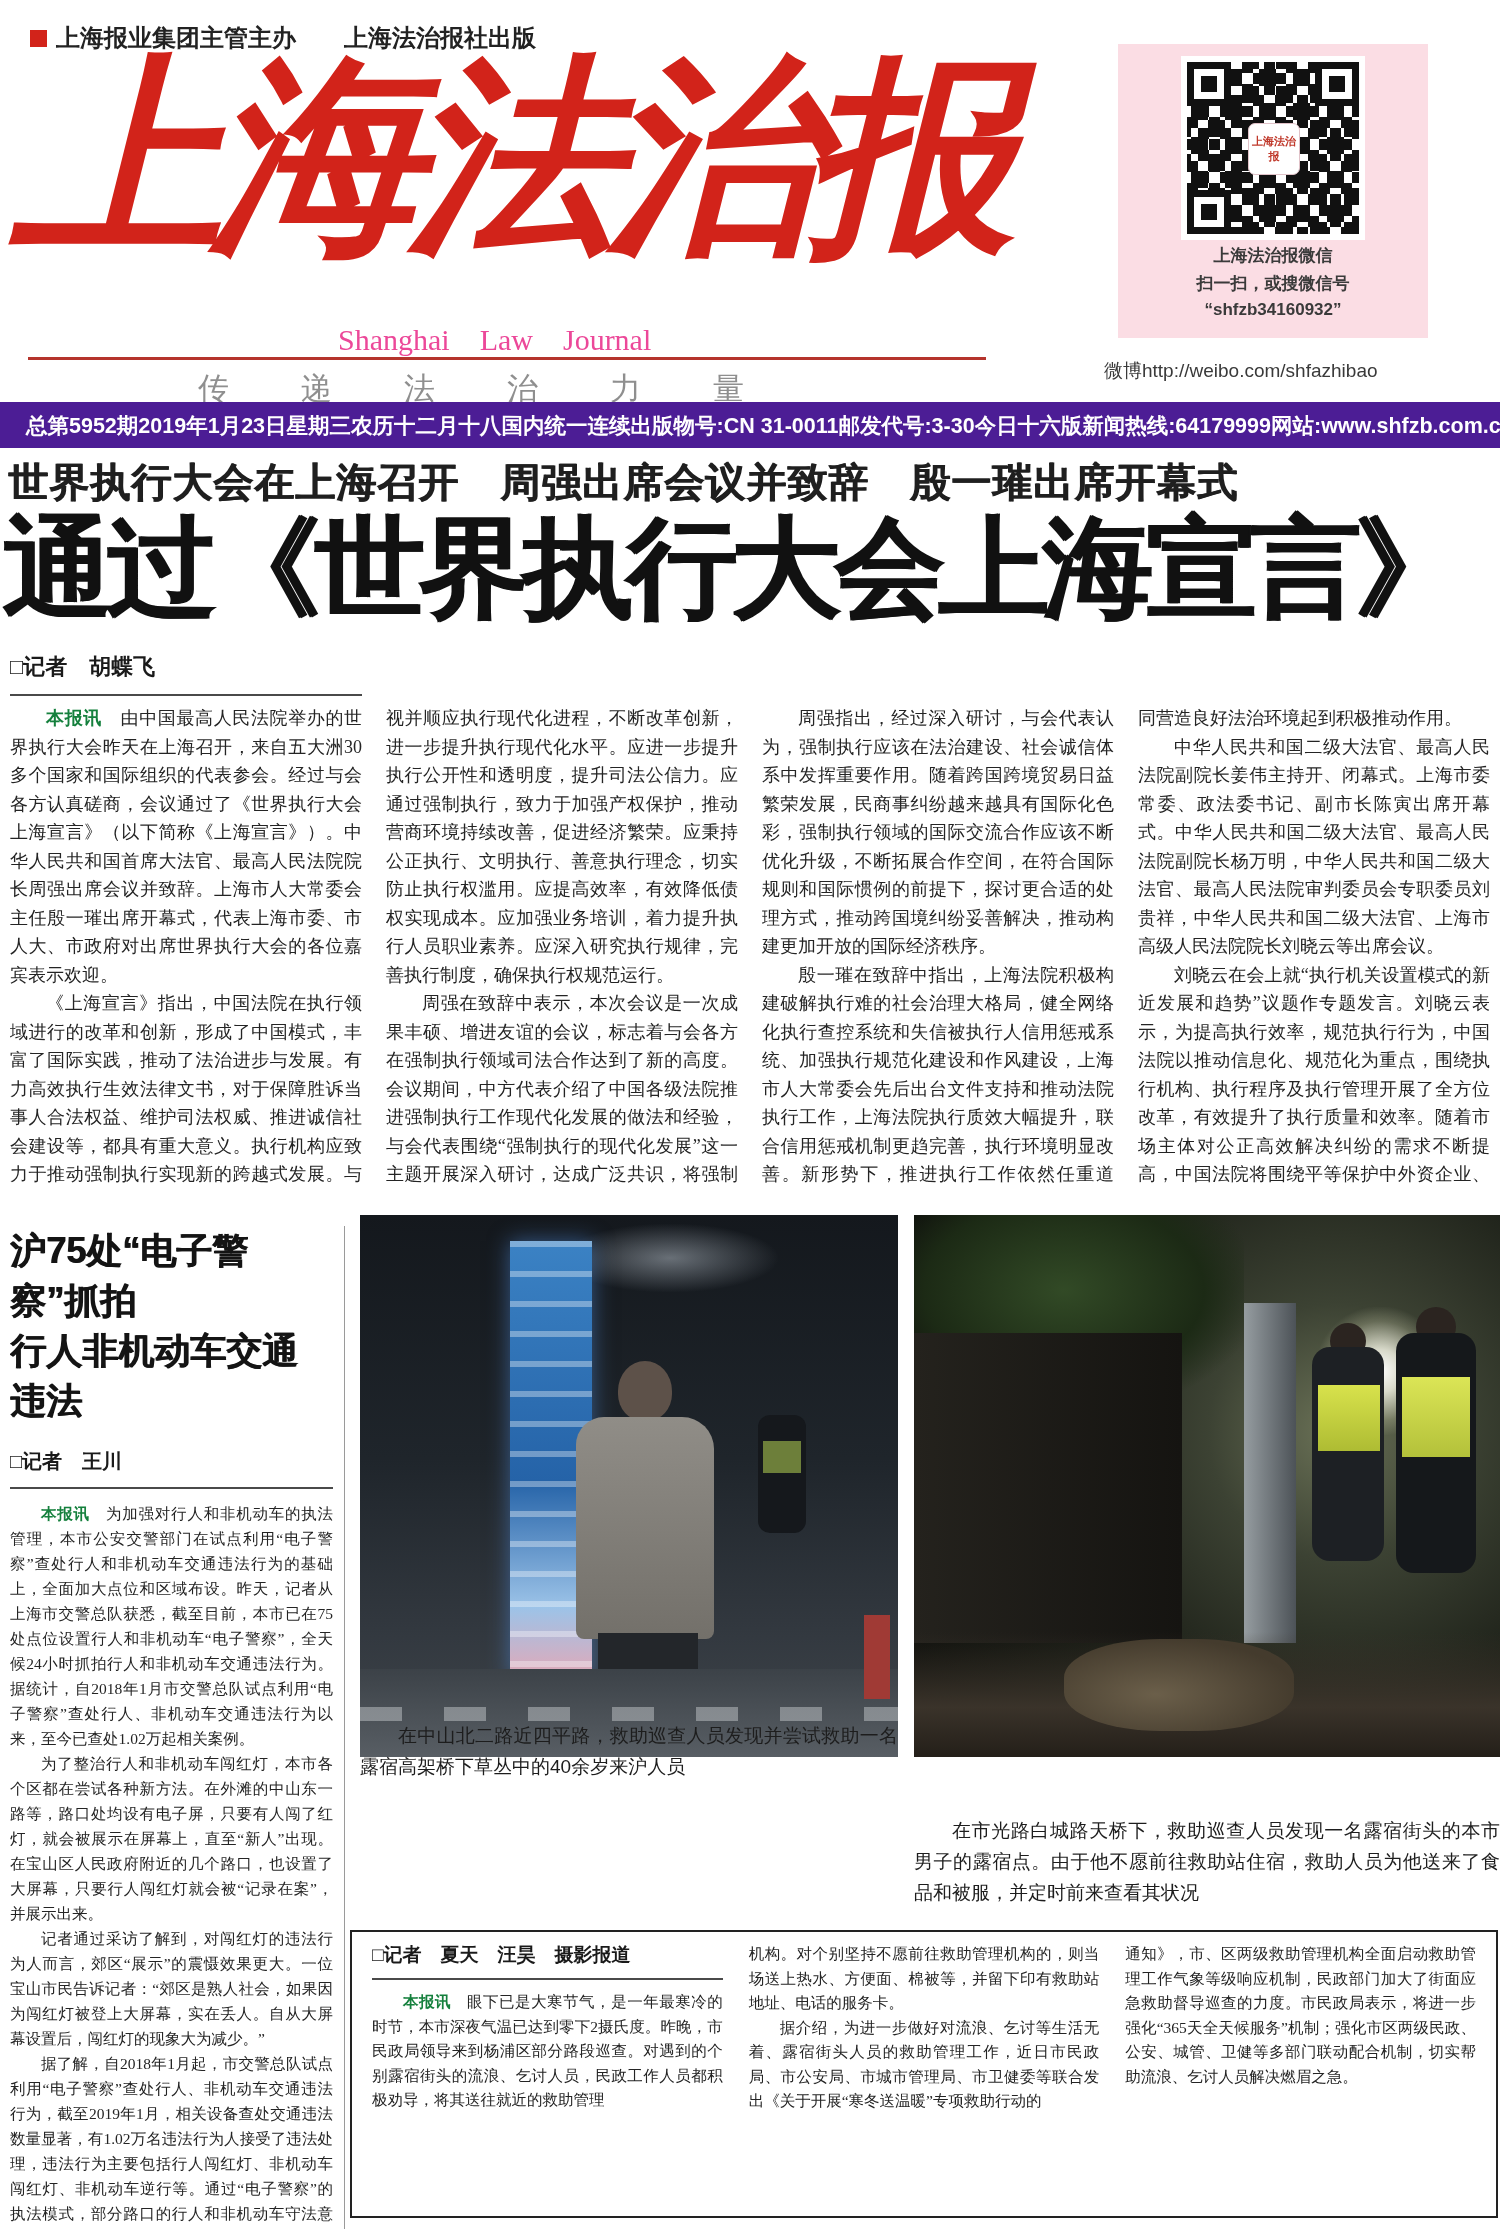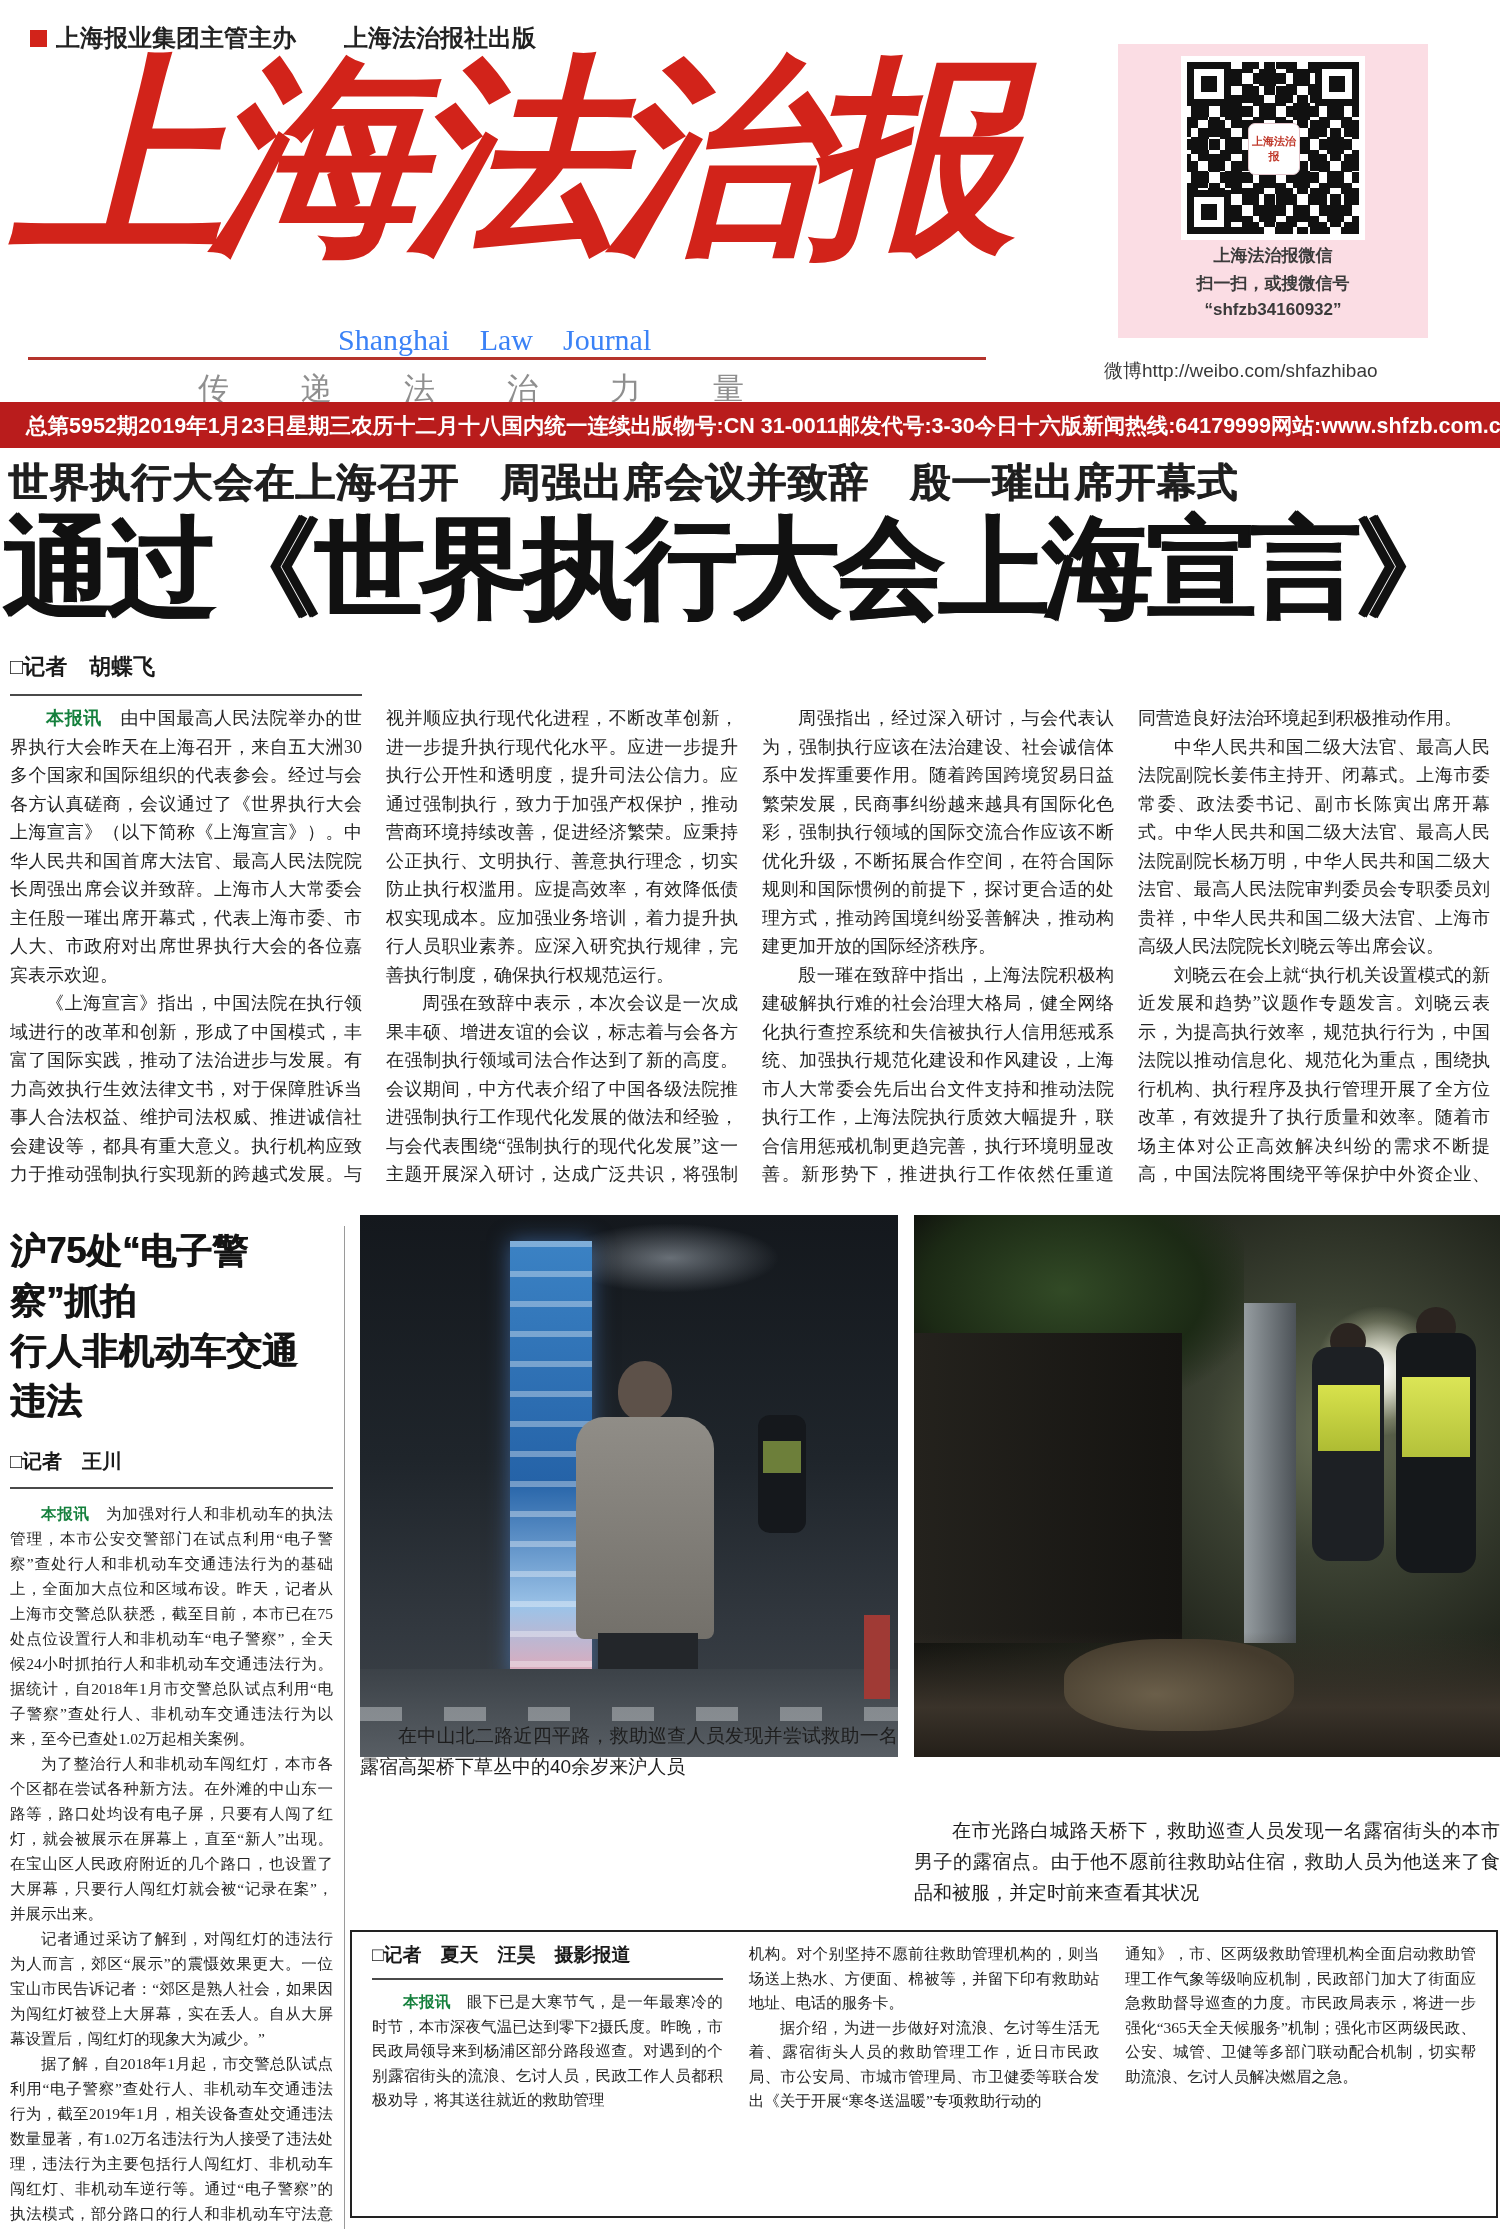--- a/index.html
+++ b/index.html
@@ -8,40 +8,40 @@
     font-family:"Liberation Sans",sans-serif;color:#1a1a1a;overflow:hidden;
   }
   .abs{position:absolute;}
 
   
   #publisher-line{left:30px;top:22px;font-size:24px;font-weight:bold;color:#222;display:flex;align-items:center;}
   #publisher-line .red-sq{width:17px;height:17px;background:#d2231a;display:inline-block;margin-right:9px;}
   #masthead{left:12px;top:42px;width:1060px;font-size:212px;line-height:228px;color:#d2231a;
     font-family:"DejaVu Serif","Liberation Serif",serif;font-weight:900;font-style:italic;
     letter-spacing:-14px;white-space:nowrap;}
-  #english-title{left:338px;top:320px;font-size:30px;color:#3b82f6;word-spacing:26px;font-family:"Liberation Serif",serif;}
+  #english-title{left:338px;top:320px;font-size:30px;color:#ec4899;word-spacing:26px;font-family:"Liberation Serif",serif;}
   #red-rule{left:28px;top:357px;width:958px;height:3px;background:#b5342c;}
   #slogan{left:198px;top:368px;font-size:31px;color:#8f8f8f;letter-spacing:72px;white-space:nowrap;}
 
   #wechat-box{left:1118px;top:44px;width:310px;height:294px;background:#fbdde4;text-align:center;}
   #qr{position:absolute;left:69px;top:18px;width:172px;height:172px;background:
       conic-gradient(#111 25%,transparent 0 50%,#111 0 75%,transparent 0) 0 0/22px 22px,
       conic-gradient(transparent 25%,#111 0 50%,transparent 0 75%,#111 0) 4px 7px/34px 34px,#fff;
       outline:6px solid #fff;}
   .finder{position:absolute;width:30px;height:30px;border:7px solid #111;background:#fff;}
   .finder::after{content:"";position:absolute;left:7px;top:7px;width:16px;height:16px;background:#111;}
   .f-tl{left:0;top:0;} .f-tr{right:0;top:0;} .f-bl{left:0;bottom:0;}
   #qr-logo{position:absolute;left:61px;top:61px;width:50px;height:50px;background:#fff;border:1px solid #e0c2c8;border-radius:7px;
       display:flex;align-items:center;justify-content:center;font-size:11px;color:#c0392b;font-weight:bold;}
   .wechat-line{position:absolute;left:0;width:310px;font-size:17px;font-weight:bold;color:#3a3a3a;}
   #wx1{top:200px;} #wx2{top:228px;} #wx3{top:256px;}
   #weibo-line{left:1104px;top:358px;font-size:19px;color:#3a3a3a;}
 
   
-  #info-band{left:0;top:402px;width:1500px;height:46px;background:#b91c1c;color:#fff;
+  #info-band{left:0;top:402px;width:1500px;height:46px;background:#4c1d95;color:#fff;
     display:flex;align-items:center;justify-content:space-between;box-sizing:border-box;
     padding:0 26px;font-size:21.5px;font-weight:bold;white-space:nowrap;}
 
   
   #kicker{left:8px;top:455px;font-size:40px;font-weight:800;letter-spacing:1px;color:#1f1f1f;text-shadow:1px 0 0 currentColor;white-space:nowrap;}
   #main-headline{left:2px;top:498px;width:1498px;font-size:110px;line-height:1.28;font-weight:900;
     letter-spacing:-6px;color:#111;white-space:nowrap;text-shadow:2px 0 0 currentColor;}
   #lead-byline{left:10px;top:652px;width:352px;font-size:22px;font-weight:bold;border-bottom:2px solid #4a4a4a;padding-bottom:12px;}
   #lead-cols{left:10px;top:704px;width:1480px;height:488px;display:flex;gap:24px;overflow:hidden;}
   .lcol{width:352px;font-family:"Liberation Serif","DejaVu Serif",serif;font-size:18px;line-height:28.5px;text-align:justify;color:#242424;}

